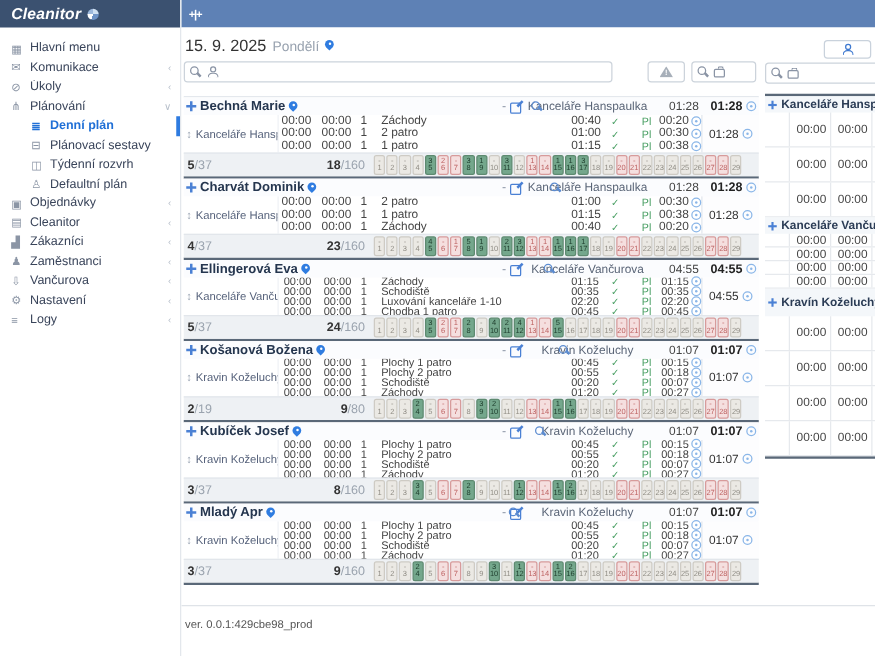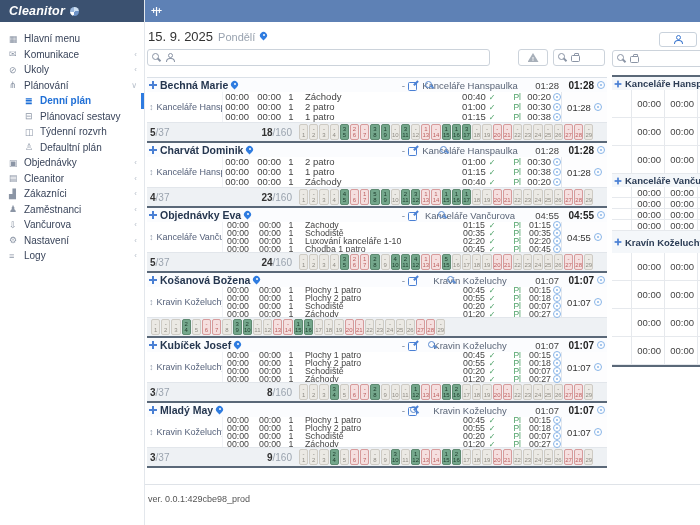--- a/index.html
+++ b/index.html
@@ -46,21 +46,21 @@
 .hdr-total{width:32px;text-align:right;font-size:10px;font-weight:bold;color:#222}
 .card-b{flex:1;display:flex;min-height:0}
 .grp-cell{width:76px;flex:none;display:flex;align-items:center;gap:3px;padding-left:2px;font-size:9px;color:#55617a;border-right:1px solid #f0f2f6;white-space:nowrap;overflow:hidden}
 .task-col{flex:1;display:flex;flex-direction:column;justify-content:center;min-width:0}
 .trow{display:flex;align-items:center;font-size:9.5px;color:#444;height:10px;line-height:10px;cursor:pointer}
 .card.dense .trow{height:8px;font-size:8.8px}
 .t-start{width:26px;text-align:right;flex:none}
 .t-end{width:32px;text-align:right;flex:none}
 .t-qty{width:20px;text-align:center;flex:none}
 .t-name{flex:1;text-align:left;white-space:nowrap;overflow:hidden;padding-left:4px}
-.t-plan{width:34px;text-align:center;flex:none}
+.t-plan{width:34px;text-align:left;flex:none}
 .t-flag{width:30px;display:flex;justify-content:flex-end;align-items:center;gap:18px;color:#4ba065;font-size:8.5px;flex:none}
 .chk::before{content:"✓";font-size:8px}
 .t-act{width:30px;text-align:right;margin-right:1px;flex:none}
 .trow .i-circ{margin-left:1px}
 .sum-cell{width:46px;flex:none;border-left:1px solid #e2e7ee;display:flex;align-items:center;justify-content:center;gap:3px;font-size:9.5px;color:#333;background:#fdfdfe}
 .card-f{height:19px;flex:none;background:#eef1f4;border-top:1px solid #e2e6eb;display:flex;align-items:center}
 .f-counts{width:148px;flex:none;display:flex;justify-content:space-between;padding:0 3px}
 .cnt b{font-size:10px;color:#333}
 .cnt .cd{font-size:10px;color:#9aa3ae}
 .cal{display:flex;gap:1px;margin-left:4px}
@@ -610,21 +610,21 @@
               <span class="cc s-n">
     <span class="cv">-</span>
     <span class="cd2">29</span>
   </span>
             </span>
     </div>
   </div>
         <div class="card dense">
     <div class="card-h">
       <span class="i-move"></span>
-      <span class="emp-name">Objednávky Eva</span>
+      <span class="emp-name">Ellingerová Eva</span>
       <span class="i-pin"></span>
       <span class="i-mag hdr-mag"></span>
       <span class="hdr-right">
         <span class="dash">-</span>
         <span class="i-edit"></span>
         <span class="hdr-loc">Kanceláře Vančurova</span>
         <span class="hdr-time">04:55</span>
         <span class="hdr-total">04:55</span>
         <span class="i-circ"></span>
       </span>
@@ -891,20 +891,24 @@
     <span class="tc t-act">00:27</span>
     <span class="i-circ"></span>
   </div>
             </div>
       <div class="sum-cell">
         <span class="sum-time">01:07</span>
         <span class="i-circ"></span>
       </div>
     </div>
     <div class="card-f">
+      <span class="f-counts">
+        <span class="cnt"><b class="c-l">2</b><span class="cd c-lt">/19</span></span>
+        <span class="cnt"><b class="c-r">9</b><span class="cd c-rt">/80</span></span>
+      </span>
       <span class="cal">
               <span class="cc s-n">
     <span class="cv">-</span>
     <span class="cd2">1</span>
   </span>
               <span class="cc s-n">
     <span class="cv">-</span>
     <span class="cd2">2</span>
   </span>
               <span class="cc s-n">
@@ -1218,21 +1222,21 @@
               <span class="cc s-n">
     <span class="cv">-</span>
     <span class="cd2">29</span>
   </span>
             </span>
     </div>
   </div>
         <div class="card dense">
     <div class="card-h">
       <span class="i-move"></span>
-      <span class="emp-name">Mladý May</span>
+      <span class="emp-name">Mladý Apr</span>
       <span class="i-pin"></span>
       <span class="i-mag hdr-mag"></span>
       <span class="hdr-right">
         <span class="dash">-</span>
         <span class="i-edit"></span>
         <span class="hdr-loc">Kravin Koželuchy</span>
         <span class="hdr-time">01:07</span>
         <span class="hdr-total">01:07</span>
         <span class="i-circ"></span>
       </span>

